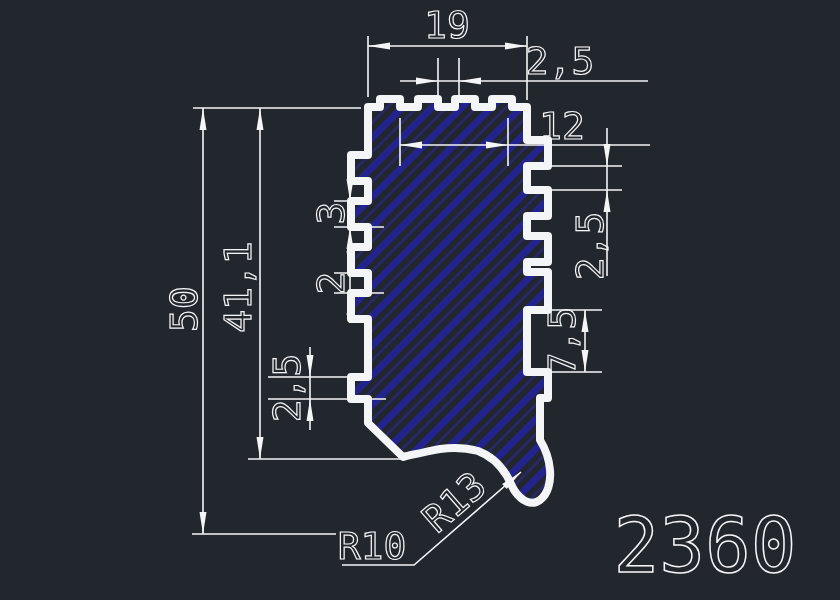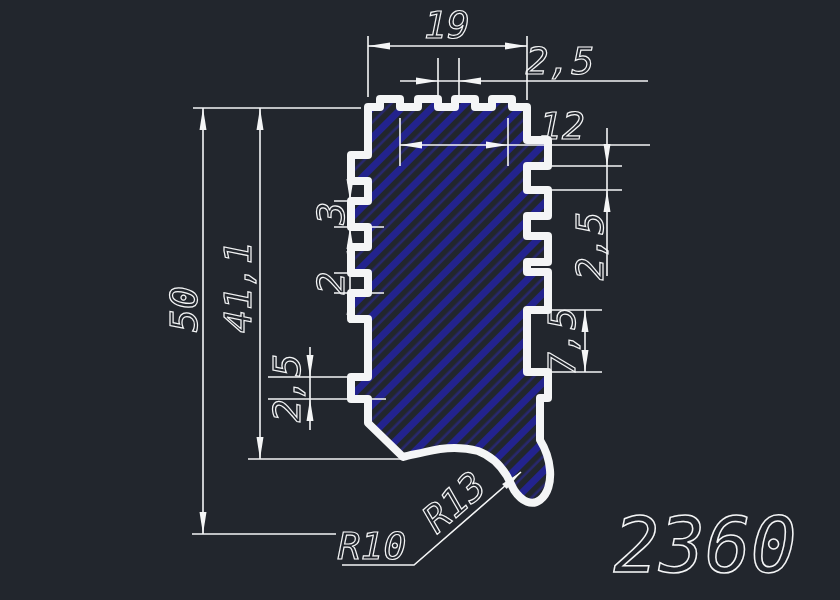--- a/index.html
+++ b/index.html
@@ -2,21 +2,21 @@
 <html style="--background: #22262d; --line: #f4f5f6; --hatch_primary: #23238e; --hatch_secondary: #28286e;"><head>
 <meta charset="utf-8">
 <style>
   :root{
     --background:#22262d;
     --line:#f4f5f6;
     --hatch_primary:#23238e;
     --hatch_secondary:#28286e;
   }
   html,body{margin:0;padding:0;width:840px;height:600px;background:var(--background);overflow:hidden;}
-  .stage{position:relative;width:840px;height:600px;font-style:italic;}
+  .stage{position:relative;width:840px;height:600px;}
   svg{display:block;}
   .profile-stroke{fill:none;stroke:var(--line);stroke-width:8;stroke-linejoin:round;stroke-linecap:round;}
   .hatch-fill{fill:url(#hatch);stroke:none;}
   .hstripe1{fill:var(--hatch_primary);}
   .hstripe2{fill:var(--hatch_secondary);}
   .dim-line{fill:none;stroke:var(--line);stroke-width:1.6;stroke-linecap:butt;}
   .dim-arrow{fill:var(--line);stroke:none;}
   .dim-text{fill:none;stroke:var(--line);stroke-width:1.2;
             font-family:"DejaVu Sans Mono","Liberation Mono",monospace;font-size:38px;}
   .part-text{fill:none;stroke:var(--line);stroke-width:1.5;

